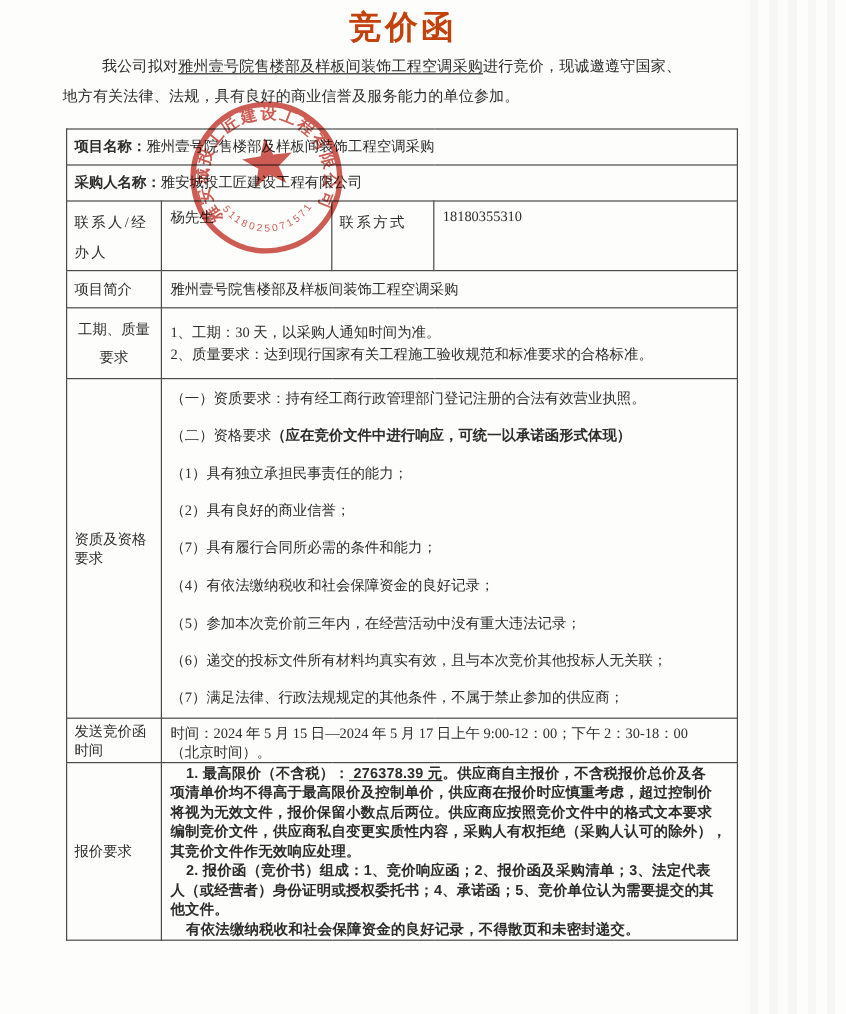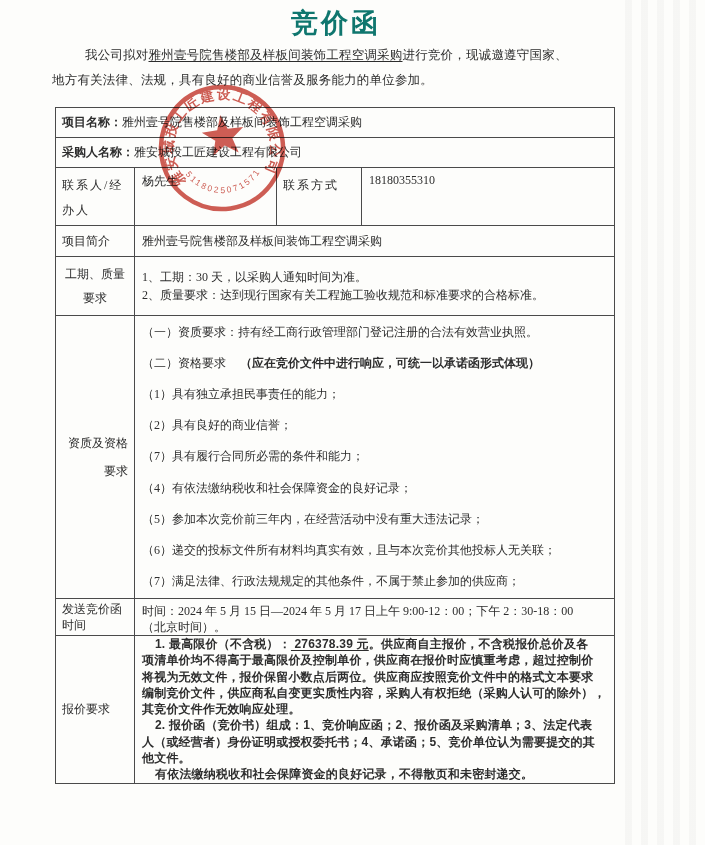--- a/index.html
+++ b/index.html
@@ -15,44 +15,44 @@
     background:#fdfdfb; overflow:hidden;
   }
   .streaks {
     position:absolute; top:0; right:0; width:80px; height:845px;
     background:repeating-linear-gradient(90deg, rgba(120,120,120,0.05) 0 7px, rgba(0,0,0,0) 7px 16px);
     pointer-events:none;
   }
   .title {
     position:absolute; top:5px; left:57px; width:558px;
     text-align:center; font-size:27px; font-weight:bold;
-    letter-spacing:3px; color:#0f766e;
+    letter-spacing:3px; color:#c2410c;
   }
   .intro-line { position:absolute; font-size:12.5px; letter-spacing:0.2px; white-space:nowrap; }
   .intro-line1 { top:47px; left:85px; }
   .intro-line2 { top:72px; left:52px; }
   .u { text-decoration:underline; text-underline-offset:2px; }
   table.doc {
     position:absolute; top:107px; left:55px;
     border-collapse:collapse; table-layout:fixed;
     width:559px; font-size:12px;
   }
   table.doc td { border:1px solid #4a4a4a; padding:0 6px; vertical-align:middle; overflow:hidden; }
   .lbl { font-weight:normal; word-break:break-all; }
   .val { padding-left:7px !important; }
   .top { vertical-align:top !important; padding-top:5px !important; }
   .lbl-contact { letter-spacing:2px; line-height:25px; }
   .lbl-scope { line-height:28px; padding-top:3px !important; }
   .lbl-duration { line-height:24px;text-align:center; }
-  .lbl-qual { line-height:28px;text-align:right; }
+  .lbl-qual { line-height:16px; }
   .lbl-send { line-height:15.5px; padding-top:3px !important; }
   .inline-label { font-weight:bold; }
   .duration-line { line-height:18px; }
   .qline { line-height:31.2px; white-space:nowrap; }
-  .hei { font-family:"Liberation Sans", sans-serif; font-weight:bold;margin-left:14px; }
+  .hei { font-family:"Liberation Sans", sans-serif; font-weight:bold; }
   .send-line { line-height:15.5px; white-space:nowrap; }
   .quote-cell {
     font-family:"Liberation Sans", sans-serif; font-weight:bold;
     letter-spacing:0.2px;
   }
   .quote-line { line-height:16.3px; white-space:nowrap; }
   .ind { padding-left:13px; }
   .seal { position:absolute; top:80px; left:150px; mix-blend-mode:multiply; opacity:0.82; }
 </style>
 </head>

